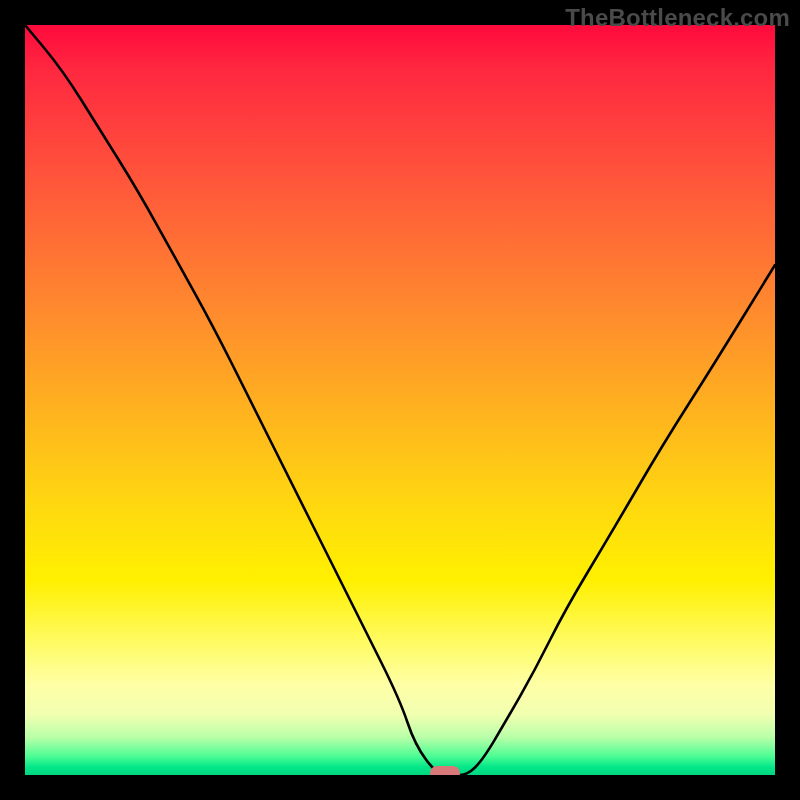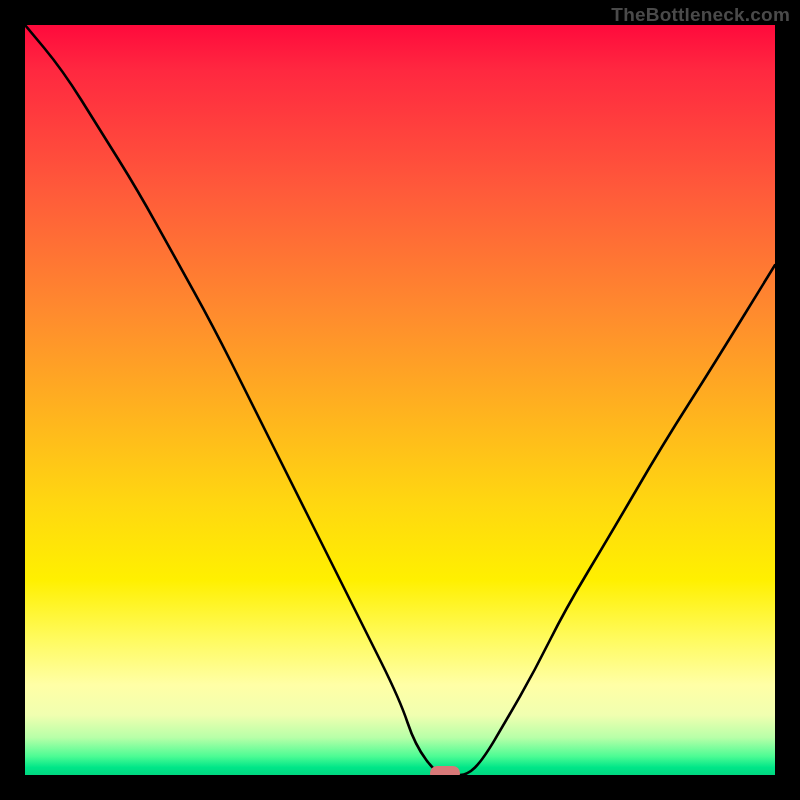--- a/index.html
+++ b/index.html
@@ -14,21 +14,21 @@
   .frame {
     position: relative;
     width: 800px;
     height: 800px;
     background: #000;
   }
   .watermark {
     position: absolute;
     top: 4px;
     right: 10px;
-    font-size: 19px;
+    font-size: 24px;
     font-weight: 600;
     color: #4a4a4a;
     letter-spacing: 0.2px;
     z-index: 10;
   }
   .plot-area {
     position: absolute;
     left: 25px;
     top: 25px;
     width: 750px;

